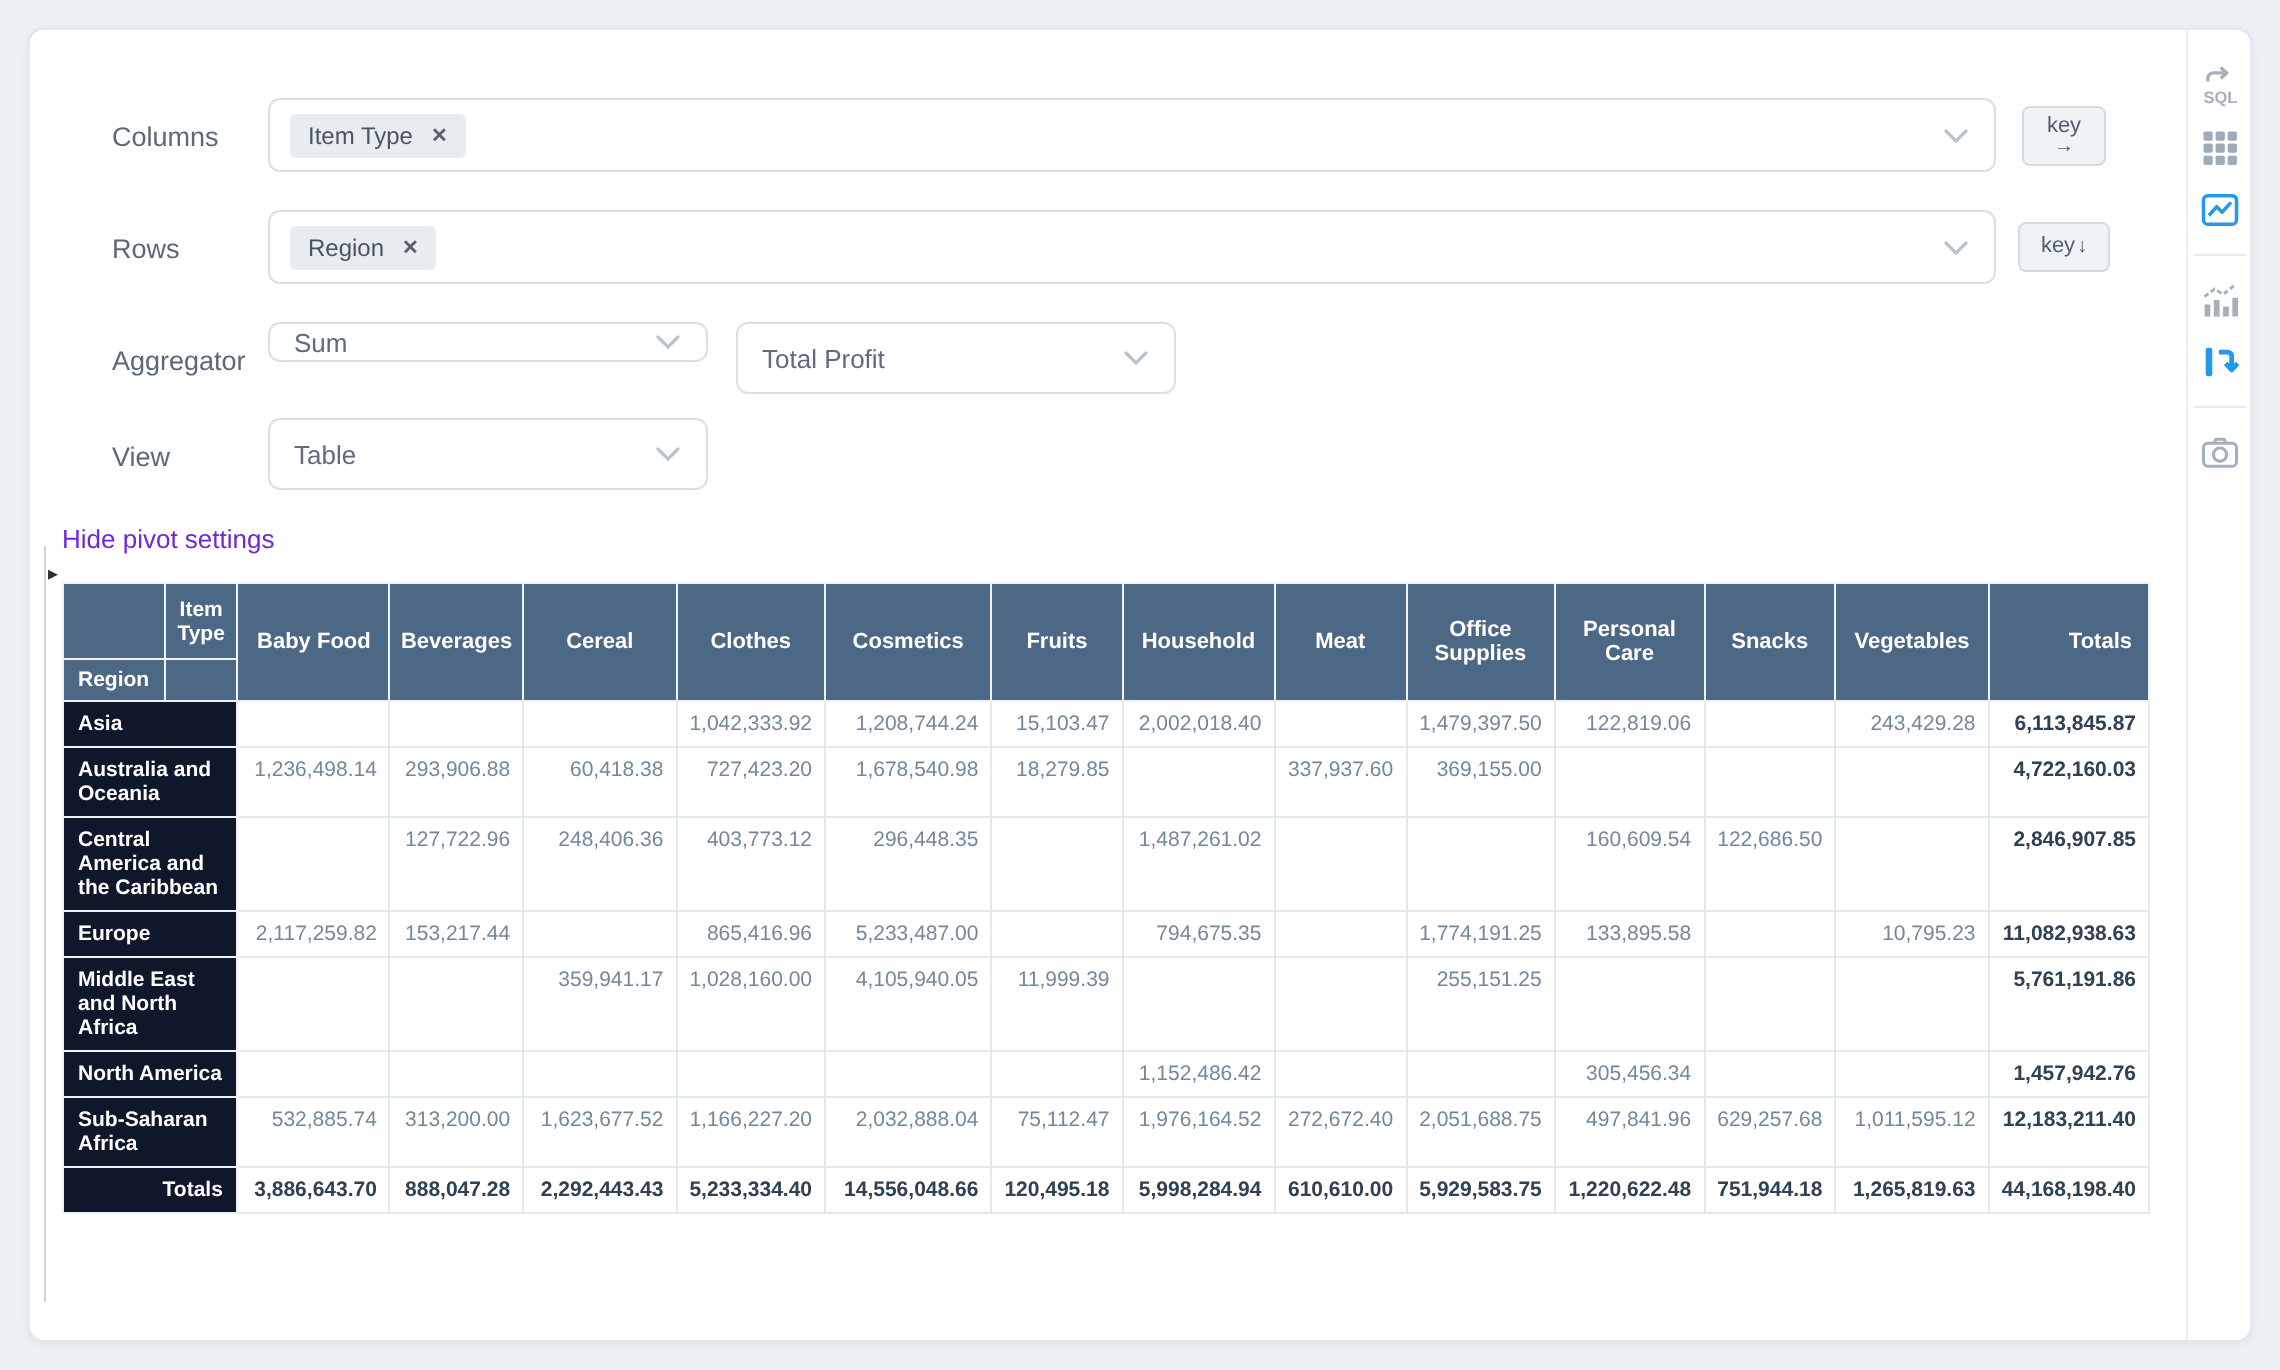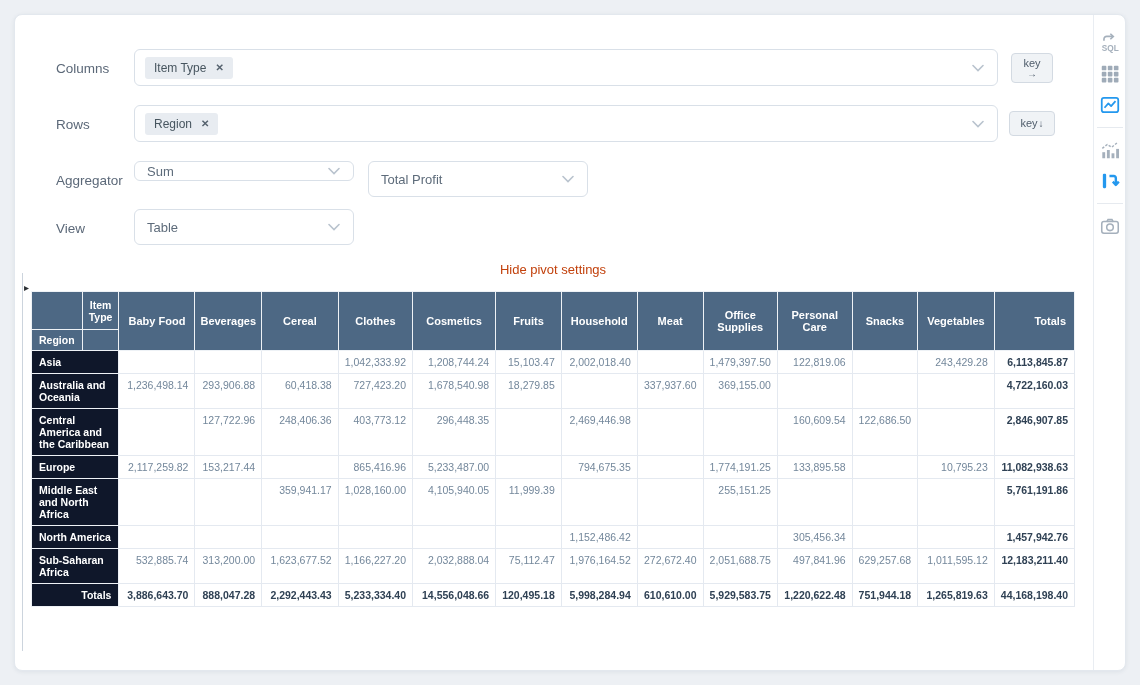--- a/index.html
+++ b/index.html
@@ -28,22 +28,22 @@
           color:#47555f; cursor:pointer; }
   .chip-x { font-size:10px; font-weight:bold; color:#55626e; cursor:pointer; }
 
   .key-btn { position:absolute; background:#f0f3f6; border:1px solid #d3dae2; border-radius:4px;
              color:#4f5d6c; font-size:11px; line-height:11px; cursor:pointer;
              display:flex; flex-direction:column; align-items:center; justify-content:center; }
   #key-col{left:996px; top:38px; width:42px; height:30px;}
   #key-row{left:994px; top:96px; width:46px; height:25px; flex-direction:row; gap:1px;}
   .key-arrow{ font-size:10px; line-height:10px; }
 
-  .hide-link { position:absolute; left:16px; top:247px; width:1044px; text-align:center;
-               font-size:13px; color:#c2410c; cursor:pointer; }
+  .hide-link { position:absolute; left:16px; top:247px; width:1044px; text-align:left;
+               font-size:13px; color:#6d28d9; cursor:pointer; }
 
   
   .vline { position:absolute; left:7px; top:258px; width:1px; height:378px; background:#ccd4dd; }
   .handle { position:absolute; left:9px; top:268px; font-size:10px; color:#2b2f33; cursor:pointer; line-height:10px; }
 
   
   .table-wrap { position:absolute; left:16px; top:276px; }
   #pivot-table { border-collapse:collapse; width:1044px; }
   #pivot-table th, #pivot-table td { border:1px solid #e4e9f0; }
   .hc { background:#4d6884; color:#fff; font-size:11px; font-weight:bold;
@@ -215,21 +215,21 @@
             <td class="val total">4,722,160.03</td>
           </tr>
           <tr>
             <th class="rh" colspan="2">Central America and the Caribbean</th>
             <td class="val"></td>
             <td class="val">127,722.96</td>
             <td class="val">248,406.36</td>
             <td class="val">403,773.12</td>
             <td class="val">296,448.35</td>
             <td class="val"></td>
-            <td class="val">2,469,446.98</td>
+            <td class="val">1,487,261.02</td>
             <td class="val"></td>
             <td class="val"></td>
             <td class="val">160,609.54</td>
             <td class="val">122,686.50</td>
             <td class="val"></td>
             <td class="val total">2,846,907.85</td>
           </tr>
           <tr>
             <th class="rh" colspan="2">Europe</th>
             <td class="val">2,117,259.82</td>

